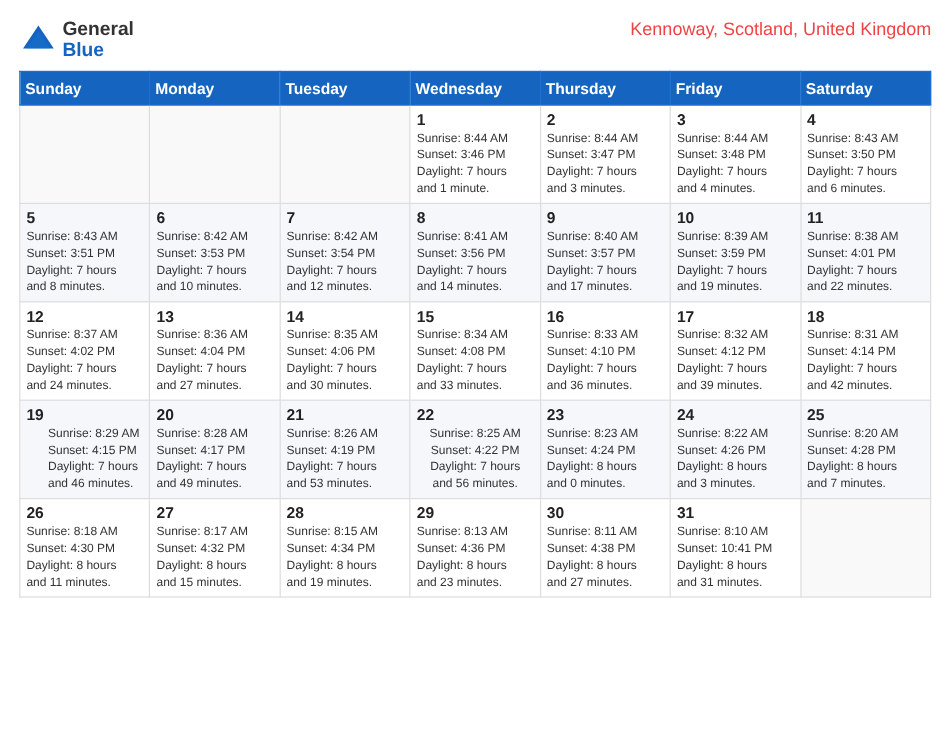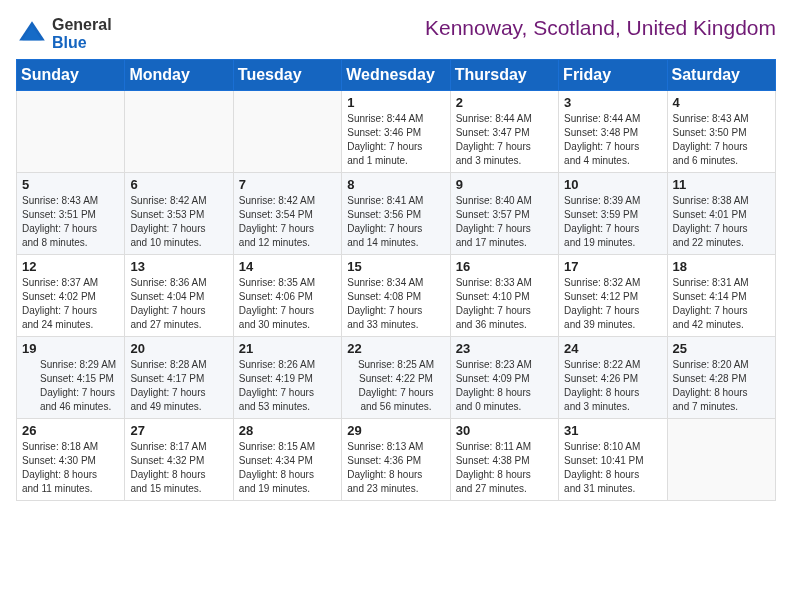--- a/index.html
+++ b/index.html
@@ -32,32 +32,32 @@
       width: 32px;
       height: 32px;
     }
     .title-block { text-align: right; }
     .month-title {
       font-size: 32px;
       font-weight: normal;
       color: #222;
     }
     .location {
-      font-size: 21px;
-      color: #701a75;
+      font-size: 15px;
+      color: #ef4444;
     }
     .calendar {
       width: 100%;
       border-collapse: collapse;
       border: 1px solid #ccc;
     }
     .calendar th {
       background: #1565c0;
       color: #fff;
-      font-size: 16px;
+      font-size: 13px;
       font-weight: bold;
       padding: 6px 4px;
       text-align: left;
       border: 1px solid #1a6fd4;
     }
     .calendar td {
       vertical-align: top;
       border: 1px solid #ddd;
       padding: 4px 5px;
       min-height: 80px;
@@ -275,21 +275,21 @@
         <td>
           <span class="day-number">22</span>
           <div class="day-info" style="white-space: pre-line; text-align: center;">Sunrise: 8:25 AM
 Sunset: 4:22 PM
 Daylight: 7 hours
 and 56 minutes.</div>
         </td>
         <td>
           <span class="day-number">23</span>
           <div class="day-info" style="white-space: pre-line;">Sunrise: 8:23 AM
-Sunset: 4:09 PM
+Sunset: 4:24 PM
 Daylight: 8 hours
 and 0 minutes.</div>
         </td>
         <td>
           <span class="day-number">24</span>
           <div class="day-info" style="white-space: pre-line;">Sunrise: 8:22 AM
 Sunset: 4:26 PM
 Daylight: 8 hours
 and 3 minutes.</div>
         </td>

